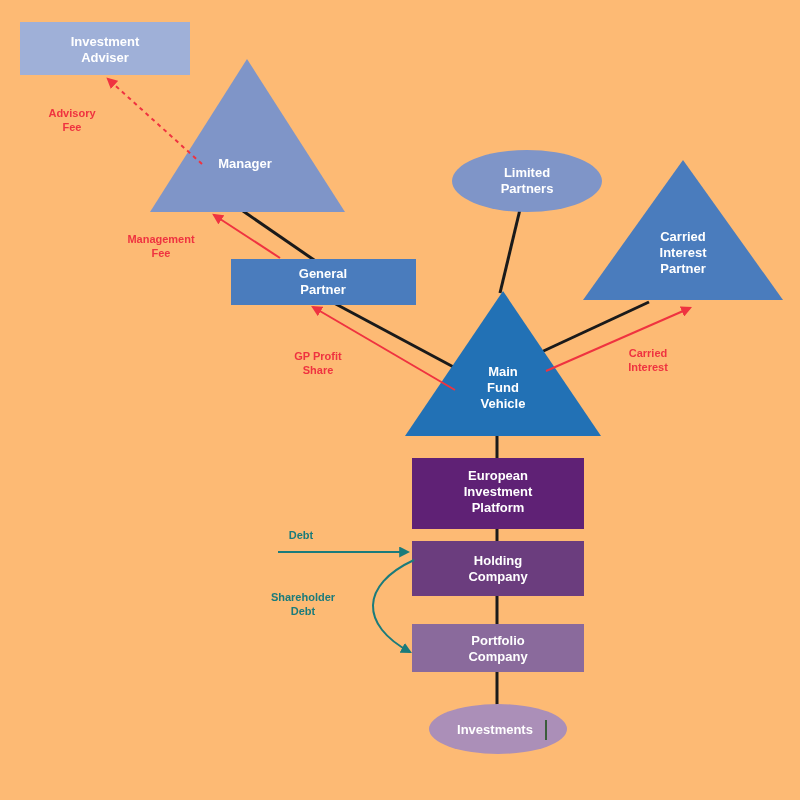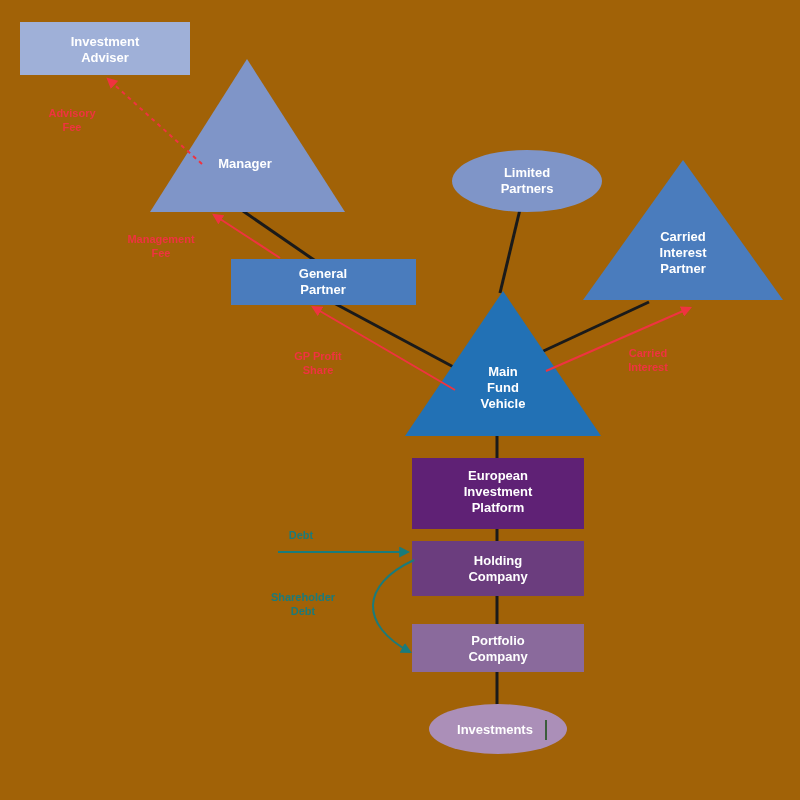--- a/index.html
+++ b/index.html
@@ -7,21 +7,21 @@
     padding: 0;
     background: #ffffff;
   }
   body {
     font-family: "Liberation Sans", sans-serif;
   }
   #canvas-wrap {
     position: relative;
     width: 800px;
     height: 800px;
-    background: #a16207;
+    background: #fdba74;
     overflow: hidden;
   }
   svg#diagram {
     display: block;
     width: 800px;
     height: 800px;
   }
   .node-label {
     font-family: "Liberation Sans", sans-serif;
     font-weight: bold;

